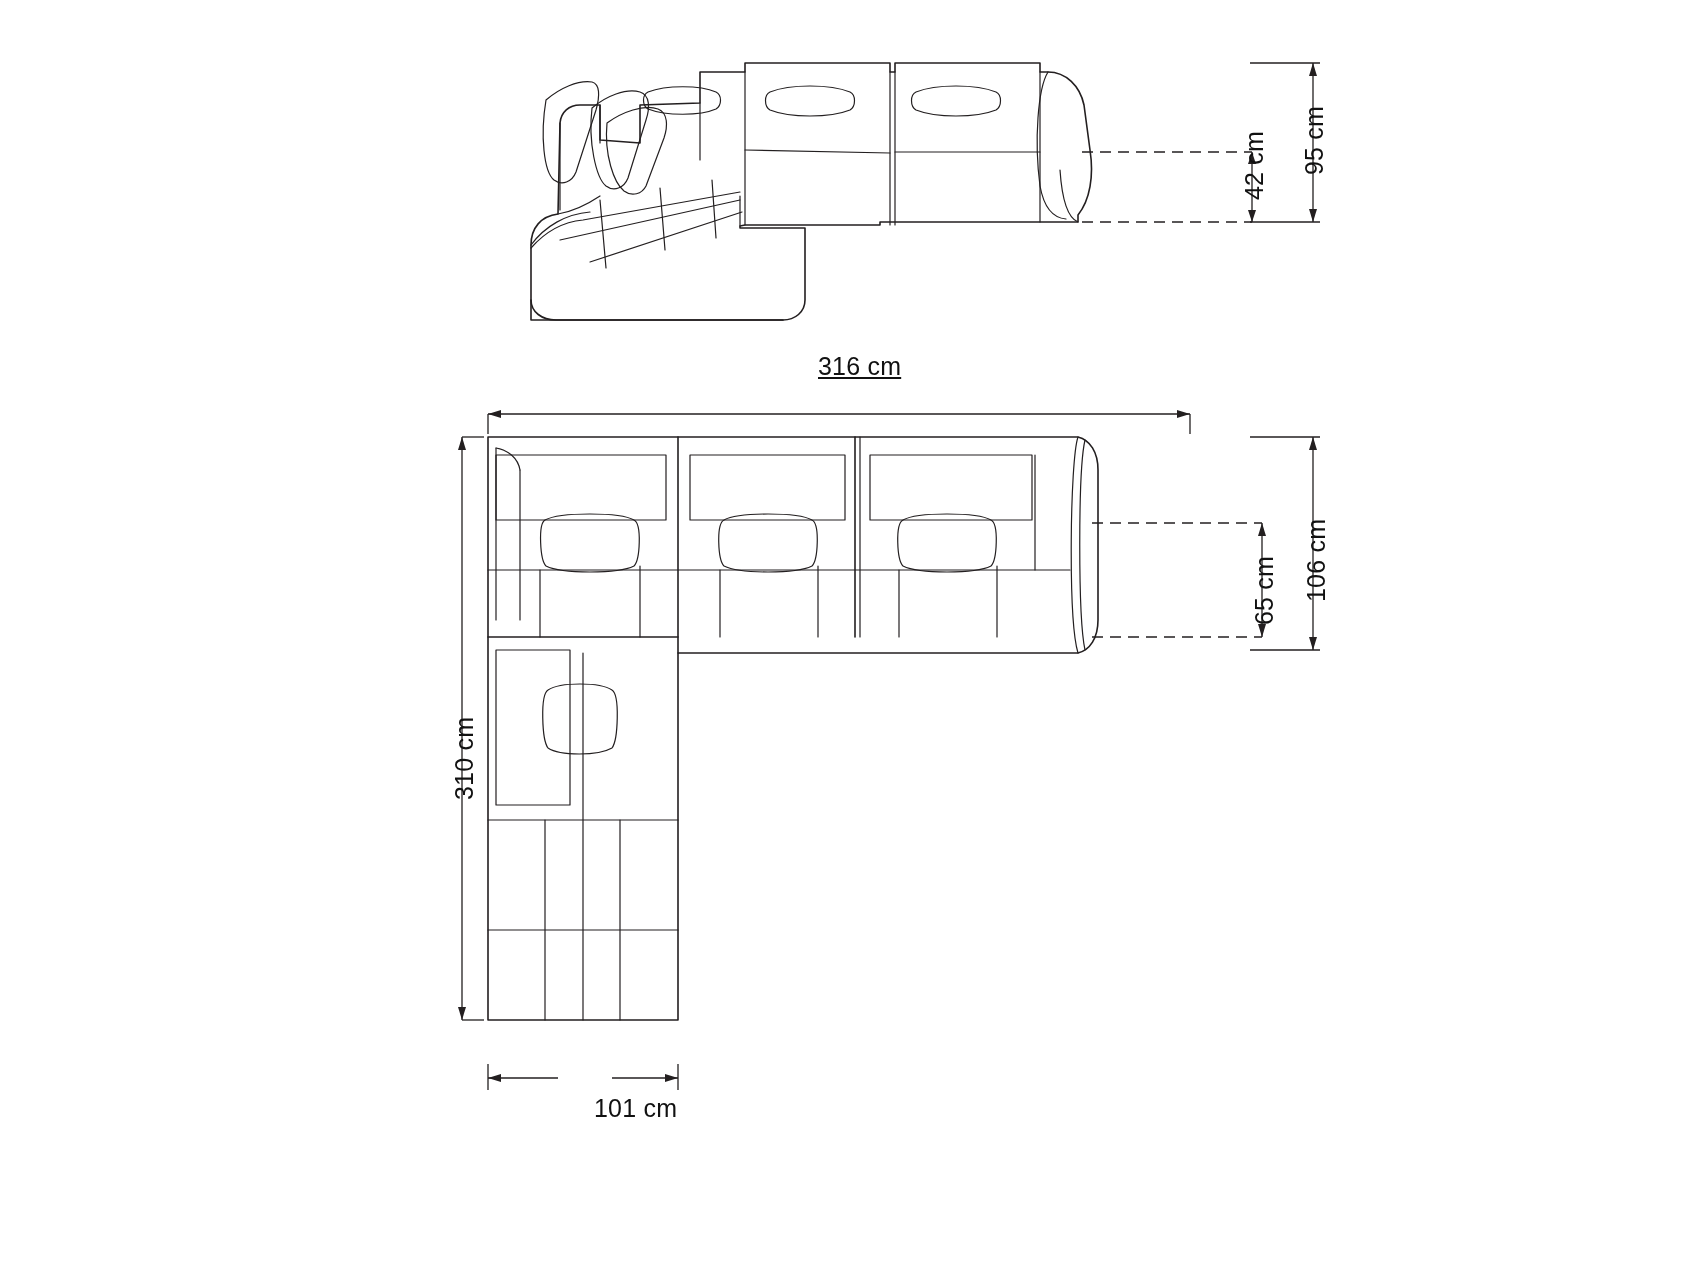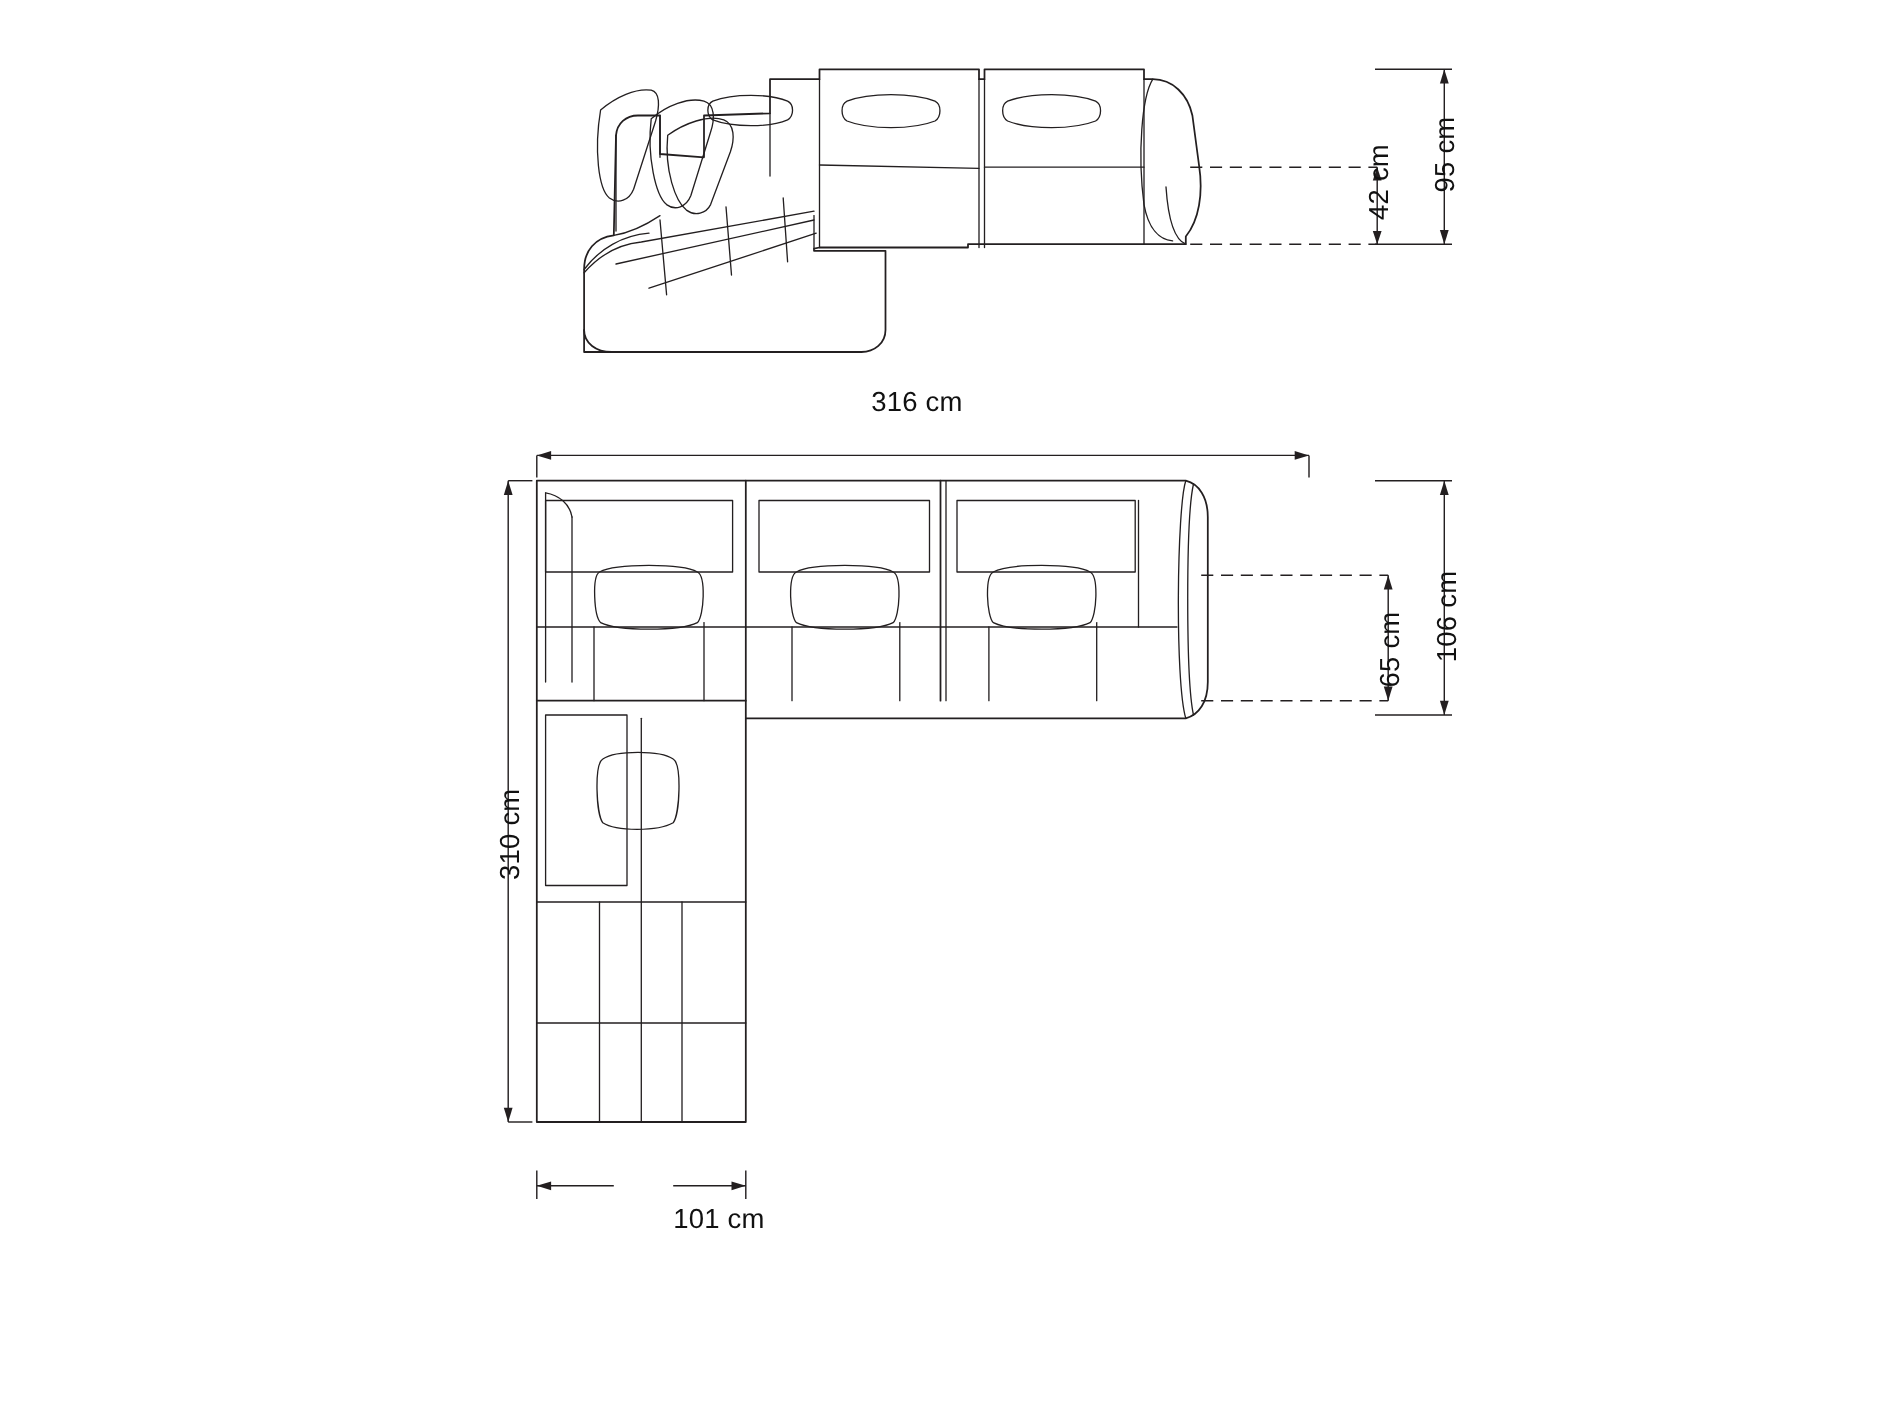--- a/index.html
+++ b/index.html
@@ -237,23 +237,23 @@
         <polygon class="arrowhead" points="488,1078 501,1074 501,1082"></polygon>
         <polygon class="arrowhead" points="678,1078 665,1074 665,1082"></polygon>
       </g>
     </g>
   </svg>
 
   <div class="dim-label rot" style="left:1240px; top:200px;">42 cm</div>
 
   <div class="dim-label rot" style="left:1300px; top:175px;">95 cm</div>
 
-  <div class="dim-label" style="left:792px; top:352px;">316 cm</div>
+  <div class="dim-label" style="left:818px; top:352px;text-decoration:underline;">316 cm</div>
 
   <div class="dim-label rot" style="left:1250px; top:625px;">65 cm</div>
 
   <div class="dim-label rot" style="left:1302px; top:602px;">106 cm</div>
 
   <div class="dim-label rot" style="left:450px; top:800px;">310 cm</div>
 
-  <div class="dim-label" style="left:612px; top:1094px;">101 cm</div>
+  <div class="dim-label" style="left:594px; top:1094px;">101 cm</div>
 
 </div>
 
 </body></html>

